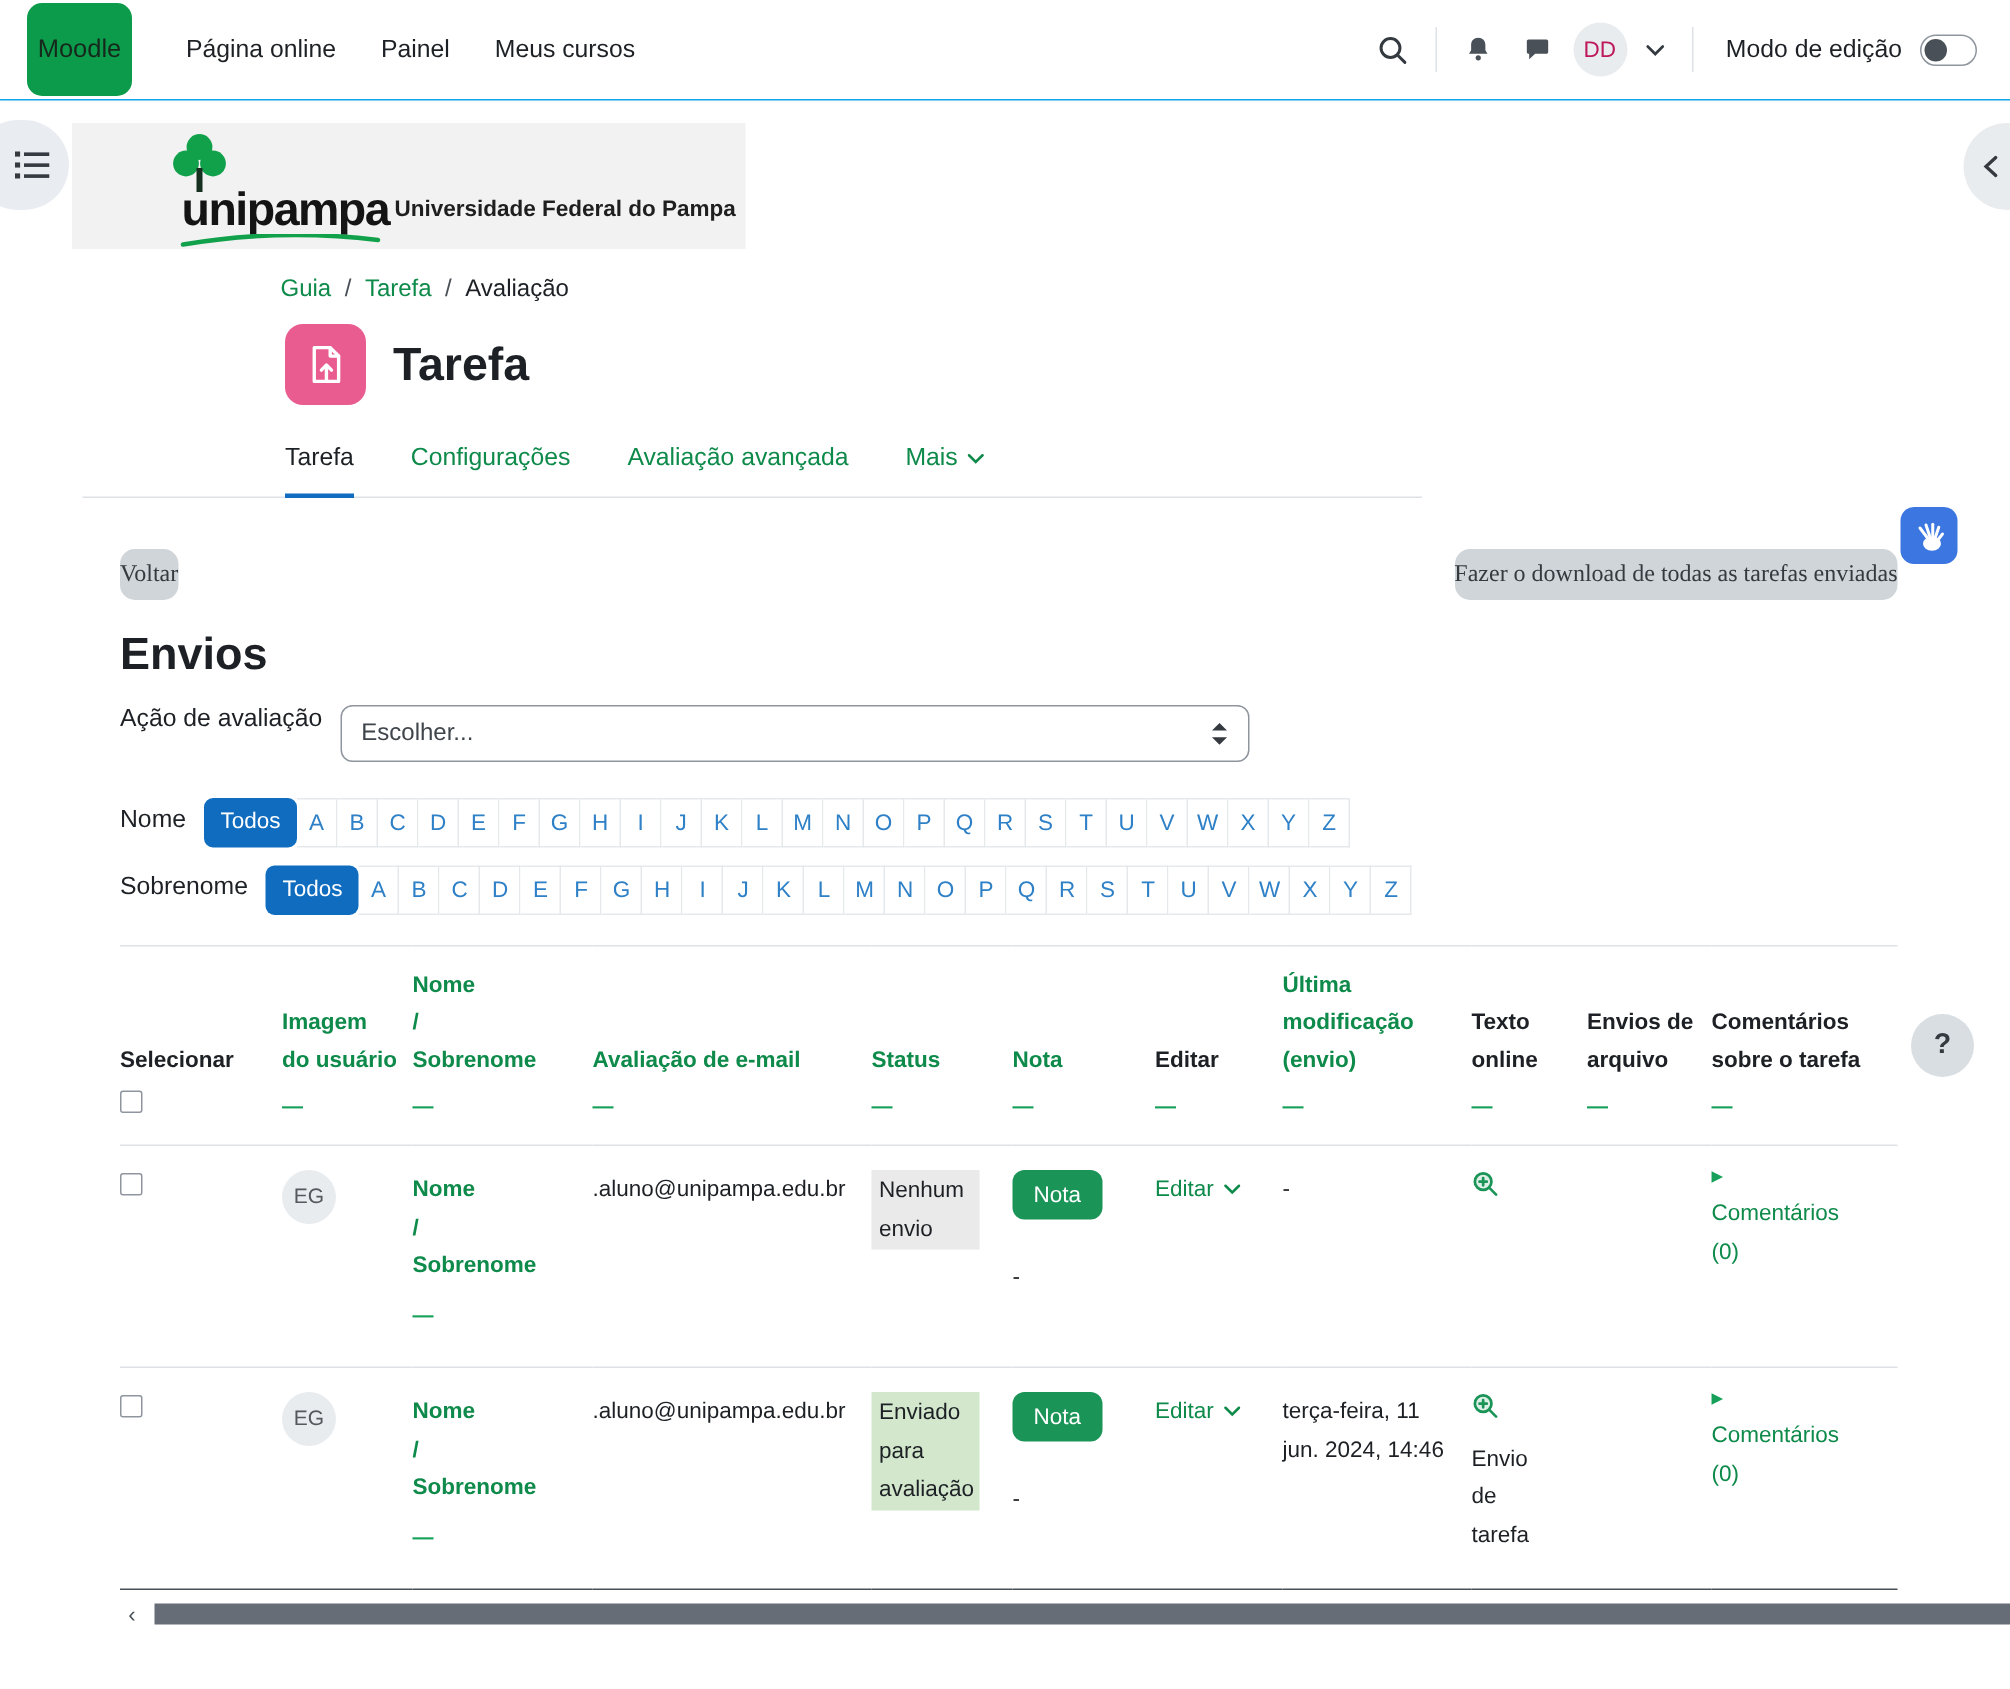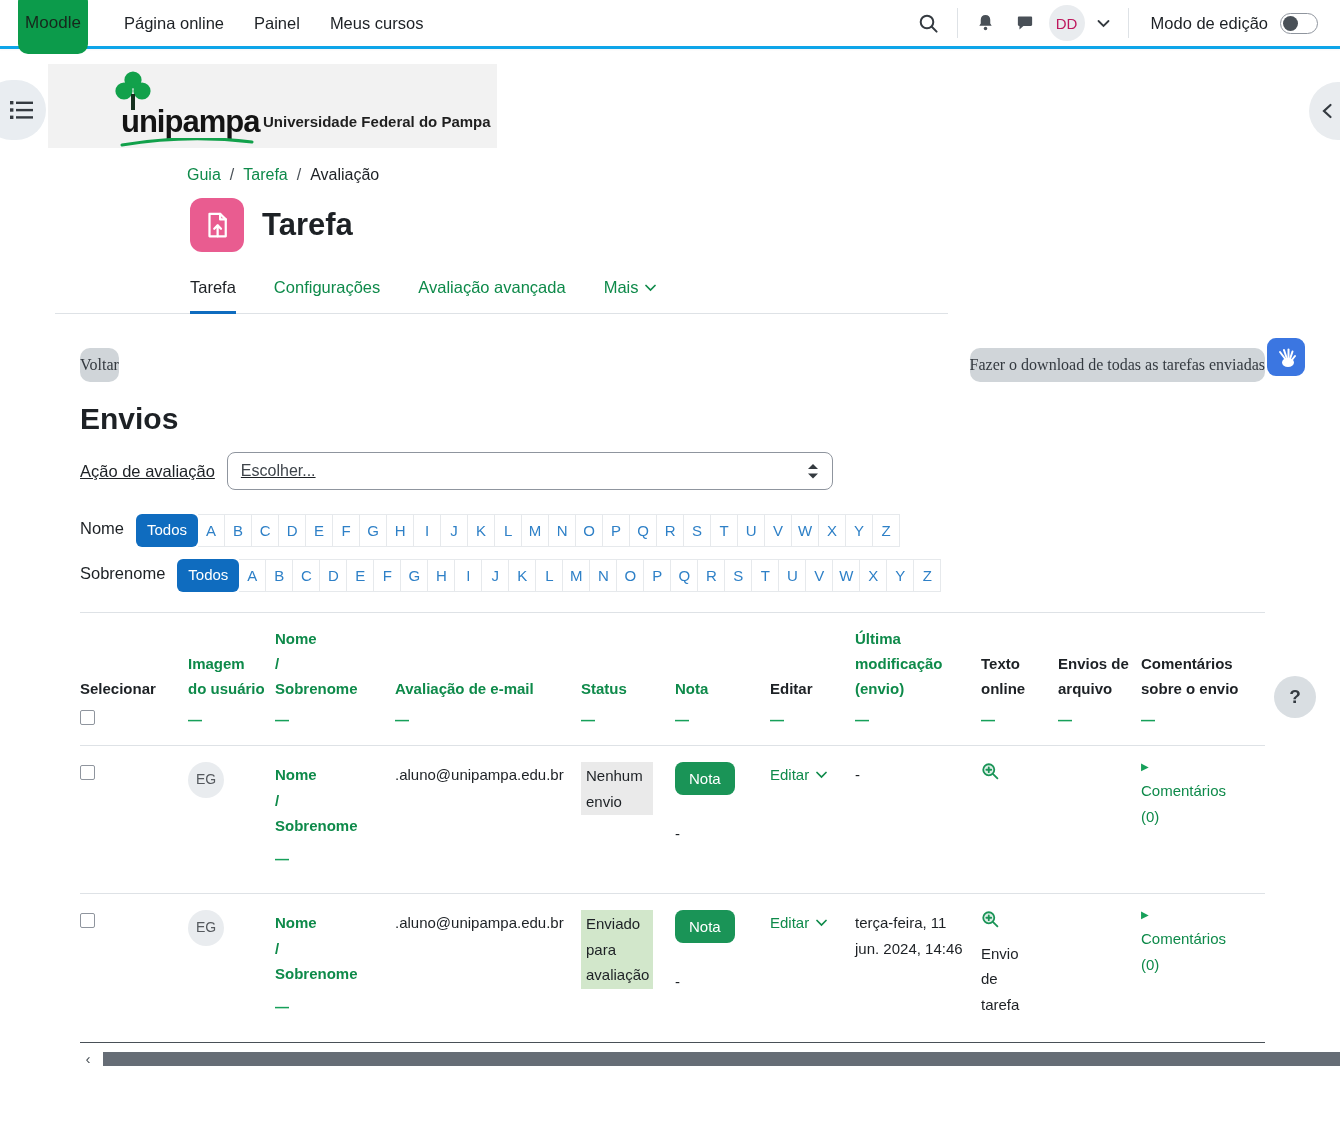--- a/index.html
+++ b/index.html
@@ -5,22 +5,22 @@
   * { box-sizing: border-box; }
   html,body { margin:0; padding:0; }
   body {
     width:1340px; height:1126px; position:relative; overflow:hidden;
     background:#fff; color:#1d2125;
     font-family:"Liberation Sans", sans-serif; font-size:15px;
   }
   a { text-decoration:none; cursor:pointer; }
 
   
-  .navbar { height:49px; display:flex; align-items:center; padding:0 22px 0 18px;
-            border-bottom:3px solid #0ea5e9; box-shadow:0 1px 2px rgba(0,0,0,.04); background:#fff; }
+  .navbar { height:67px; display:flex; align-items:center; padding:0 22px 0 18px;
+            border-bottom:1px solid #0ea5e9; box-shadow:0 1px 2px rgba(0,0,0,.04); background:#fff; }
   .brand { width:70px; height:62px; background:#0c9b4b; border-radius:10px;
            display:flex; align-items:center; justify-content:center;
            color:#16281c; font-size:17px; margin-right:36px; }
   .nav-links { display:flex; gap:30px; font-size:16.5px; color:#1d2125; }
   .nav-links a { color:#1d2125; }
   .nav-right { margin-left:auto; display:flex; align-items:center; }
   .icon-btn { display:flex; align-items:center; justify-content:center; padding:4px; cursor:pointer; }
   .v-divider { width:1px; height:30px; background:#dee2e6; margin:0 14px; }
   .avatar { width:36px; height:36px; border-radius:50%; background:#e9ecef; color:#be185d;
             display:flex; align-items:center; justify-content:center; font-size:15px; margin:0 8px 0 10px; }
@@ -56,21 +56,21 @@
          display:flex; align-items:center; gap:6px; cursor:pointer; }
   .tab.active { color:#1d2125; border-bottom-color:#0f6cbf; }
 
   
   .content { margin:34px 0 0 80px; width:1185px; position:relative; }
   .action-row { display:flex; justify-content:space-between; align-items:flex-start; }
   .btn-gray { background:#d0d5d9; color:#343a40; border:none; border-radius:10px;
               padding:8px 0; font-size:16px; font-family:Liberation Serif, serif; cursor:pointer; }
   .heading { margin-top:20px; font-size:30px; font-weight:800; }
 
-  .grading-row { margin-top:16px; display:flex; align-items:center;text-decoration:underline; }
+  .grading-row { margin-top:16px; display:flex; align-items:flex-start; }
   .grading-row .lbl { font-size:16.5px; margin-right:12px; }
   .select-box { height:38px; border:1px solid #8f959e; border-radius:8px; background:#fff;
                 display:flex; align-items:center; justify-content:space-between; padding:0 13px;
                 font-size:16px; color:#3f454b; cursor:pointer; }
   .select-grading { width:606px; }
 
   .filter-row { margin-top:24px; display:flex; align-items:flex-start; }
   .filter-row.second { margin-top:12px; }
   .filter-label { font-size:16.5px; margin-right:12px; padding-top:5px; }
   .letter-bar { display:flex; align-items:stretch; }
@@ -342,21 +342,21 @@
           <th><a class="th-label">Nome
 /
 Sobrenome</a><div class="th-ctrl"><a class="minus">—</a></div></th>
           <th><a class="th-label">Avaliação de e-mail</a><div class="th-ctrl"><a class="minus">—</a></div></th>
           <th><a class="th-label">Status</a><div class="th-ctrl"><a class="minus">—</a></div></th>
           <th><a class="th-label">Nota</a><div class="th-ctrl"><a class="minus">—</a></div></th>
           <th><span class="th-label">Editar</span><div class="th-ctrl"><a class="minus">—</a></div></th>
           <th><a class="th-label">Última modificação (envio)</a><div class="th-ctrl"><a class="minus">—</a></div></th>
           <th><span class="th-label">Texto online</span><div class="th-ctrl"><a class="minus">—</a></div></th>
           <th><span class="th-label">Envios de arquivo</span><div class="th-ctrl"><a class="minus">—</a></div></th>
-          <th><span class="th-label">Comentários sobre o envio</span><div class="th-ctrl"><a class="minus">—</a></div></th>
+          <th><span class="th-label">Comentários sobre o tarefa</span><div class="th-ctrl"><a class="minus">—</a></div></th>
         </tr>
       </thead>
     <tbody id="table-body">
         <tr>
           <td><input class="cb" type="checkbox" style=""></td>
           <td>
             <div class="row-avatar">EG</div>
           </td>
           <td>
             <a class="name-link">Nome

